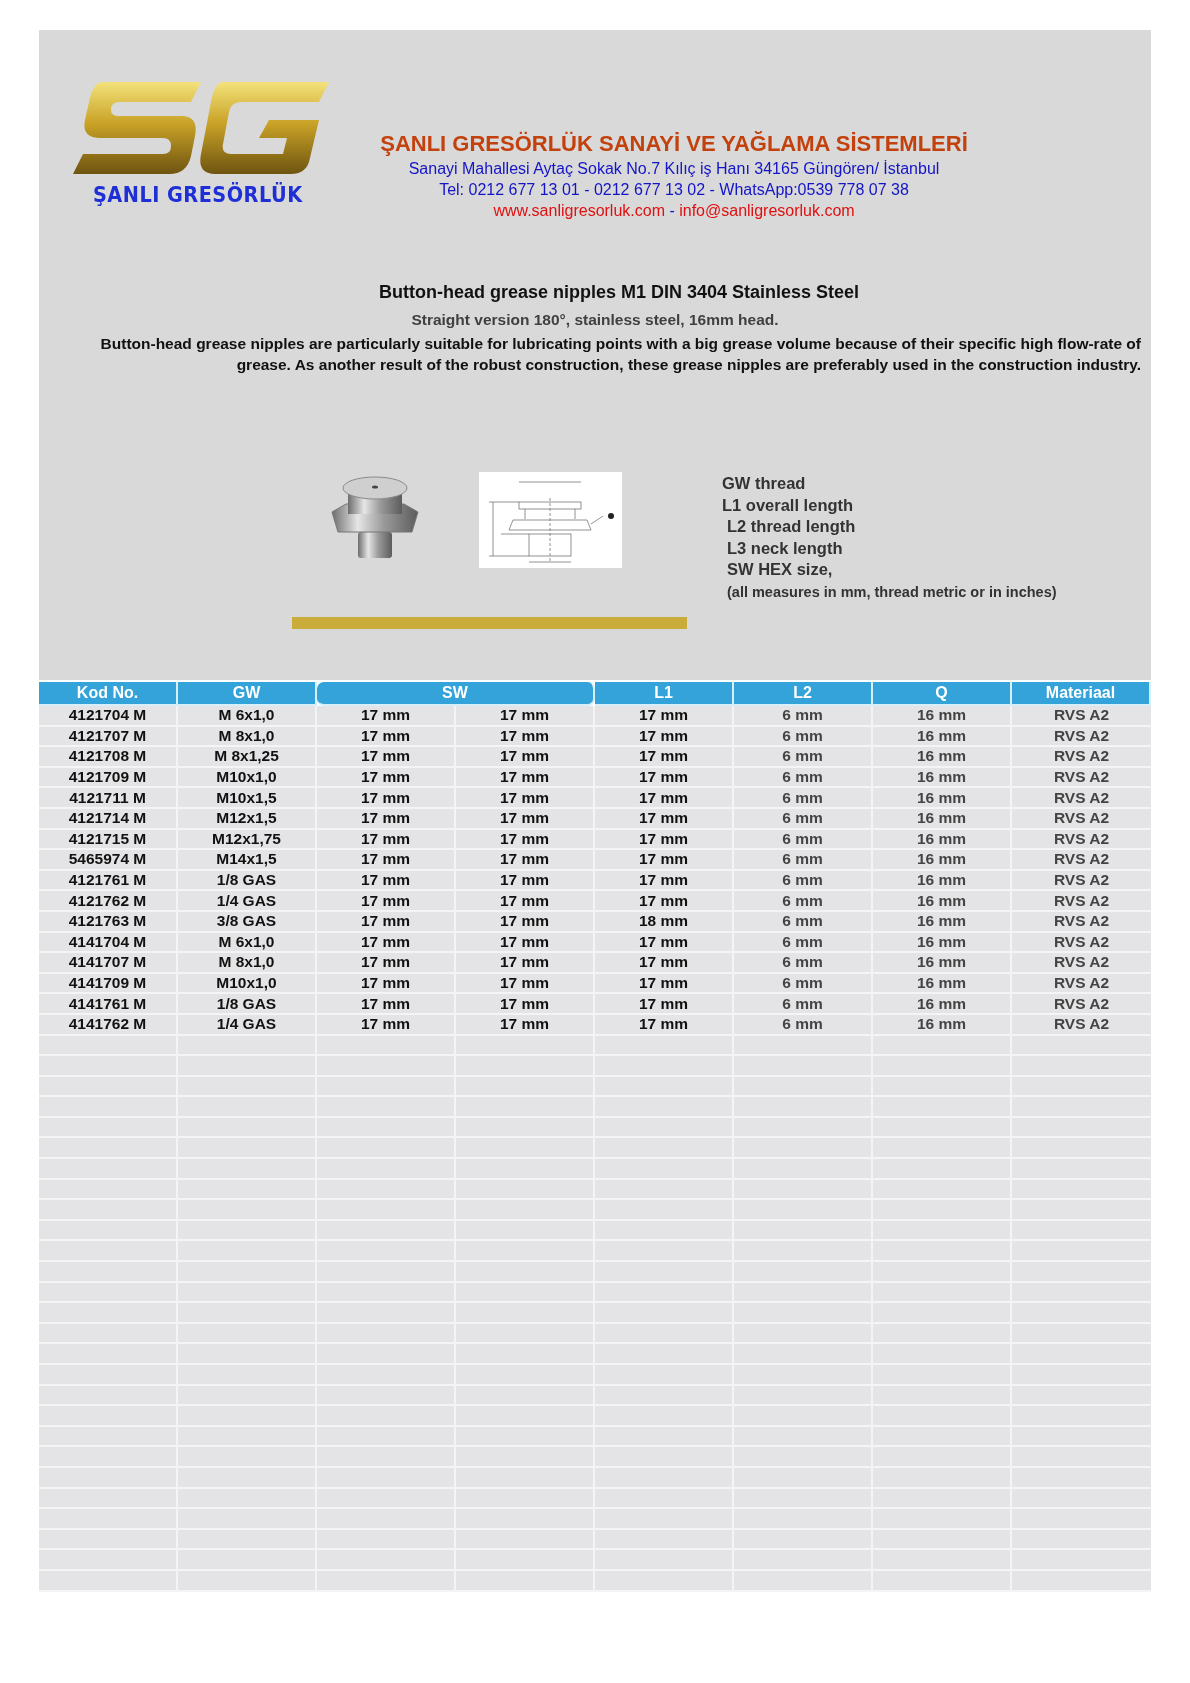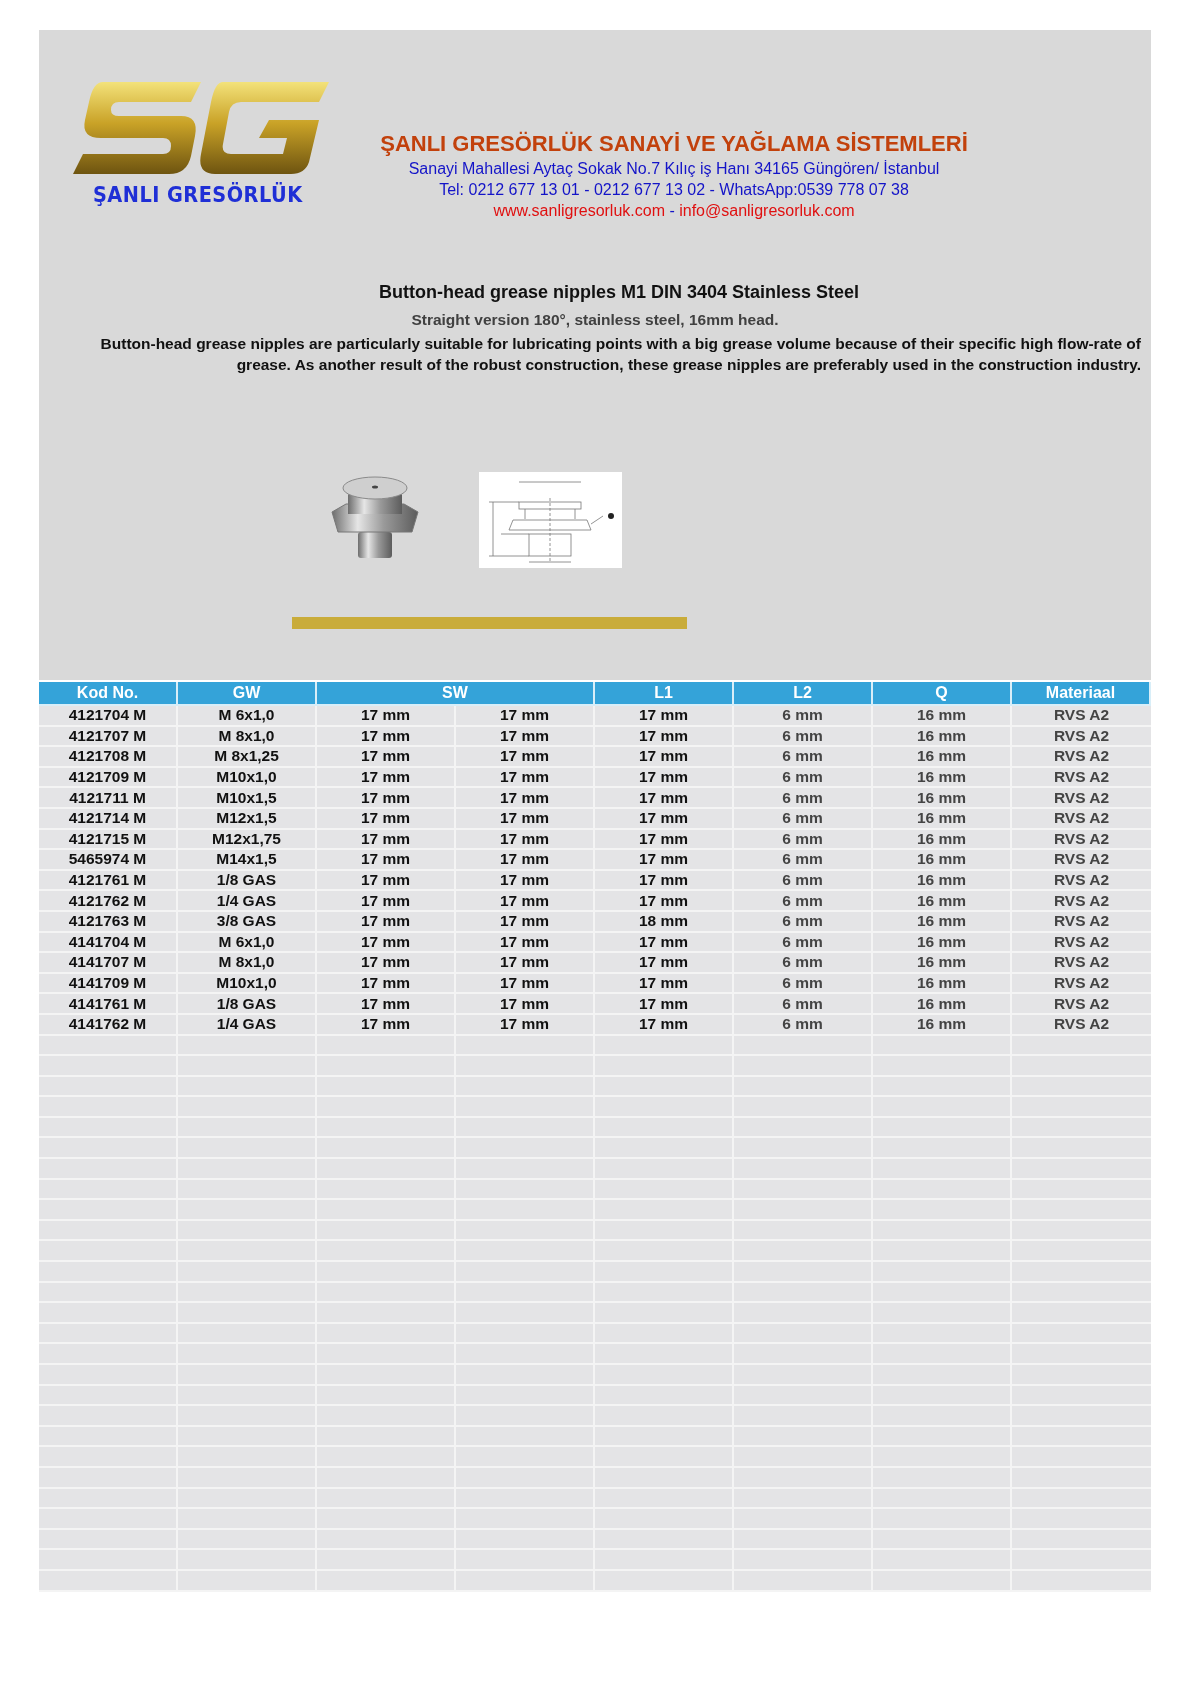--- a/index.html
+++ b/index.html
@@ -39,21 +39,21 @@
 
   
   .tbl { position:absolute; left:0; top:652px; width:1112px; }
   .row { display:flex; height:20.6px; }
   .cell { box-sizing:border-box; border-right:2px solid #f4f4f4; border-bottom:2px solid #f4f4f4; background:#e4e4e6;
     display:flex; align-items:center; justify-content:center; font-size:15.5px; font-weight:bold; white-space:nowrap; color:#111; }
   .hdr .cell { background:#34a3d9; color:#fff; font-size:16px; height:24px; border-right:2px solid #d8eef8; border-bottom:2px solid #d8eef8; }
   .hdr { height:24px; }
   .c1 { width:139px; } .c2 { width:139px; } .c3 { width:139px; } .c4 { width:139px; }
   .c5 { width:139px; } .c6 { width:139px;text-align:right; } .c7 { width:139px; } .c8 { width:139px; border-right:none; }
-  .sw-hdr { width:278px; }
+  .sw-hdr { width:278px;border-radius:7px; }
   .col-mid { color:#444; }
 </style>
 </head>
 <body>
 
 <div class="sheet">
   <div class="gray-panel"></div>
 
   <div class="logo">
     <svg class="logo-sg" viewBox="0 0 256 100">
@@ -116,20 +116,28 @@
       <line x1="14" y1="30" x2="14" y2="84"></line>
       <line x1="22" y1="62" x2="50" y2="62"></line>
       <line x1="112" y1="52" x2="124" y2="44"></line>
       <line x1="50" y1="90" x2="92" y2="90"></line>
     </g>
     <circle cx="132" cy="44" r="3" fill="#222"></circle>
   </svg>
 
   <div class="gold-bar"></div>
 
+  <div class="legend">
+    <div>GW thread</div>
+    <div>L1 overall length</div>
+    <div class="indent"> L2 thread length</div>
+    <div class="indent"> L3 neck length</div>
+    <div class="indent"> SW HEX size,</div>
+    <div class="note">(all measures in mm, thread metric or in inches)</div>
+  </div>
 
   <div class="tbl">
     <div class="row hdr">
       <div class="cell c1">Kod No.</div>
       <div class="cell c2">GW</div>
       <div class="cell sw-hdr">SW</div>
       <div class="cell c5">L1</div>
       <div class="cell c6">L2</div>
       <div class="cell c7">Q</div>
       <div class="cell c8">Materiaal</div>

